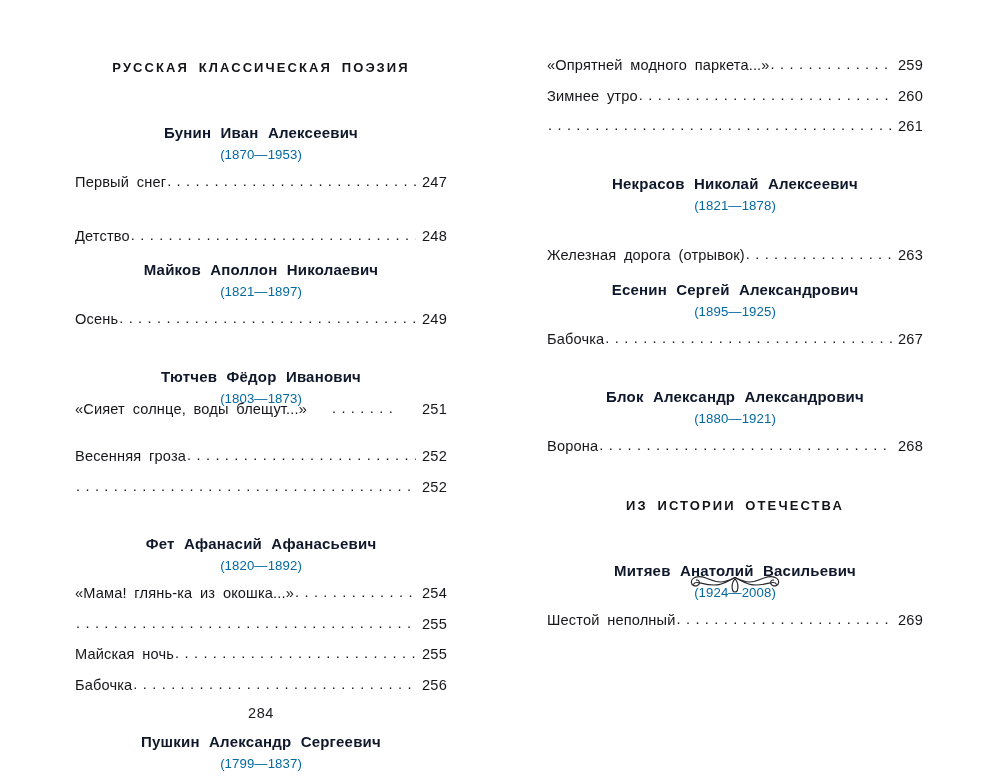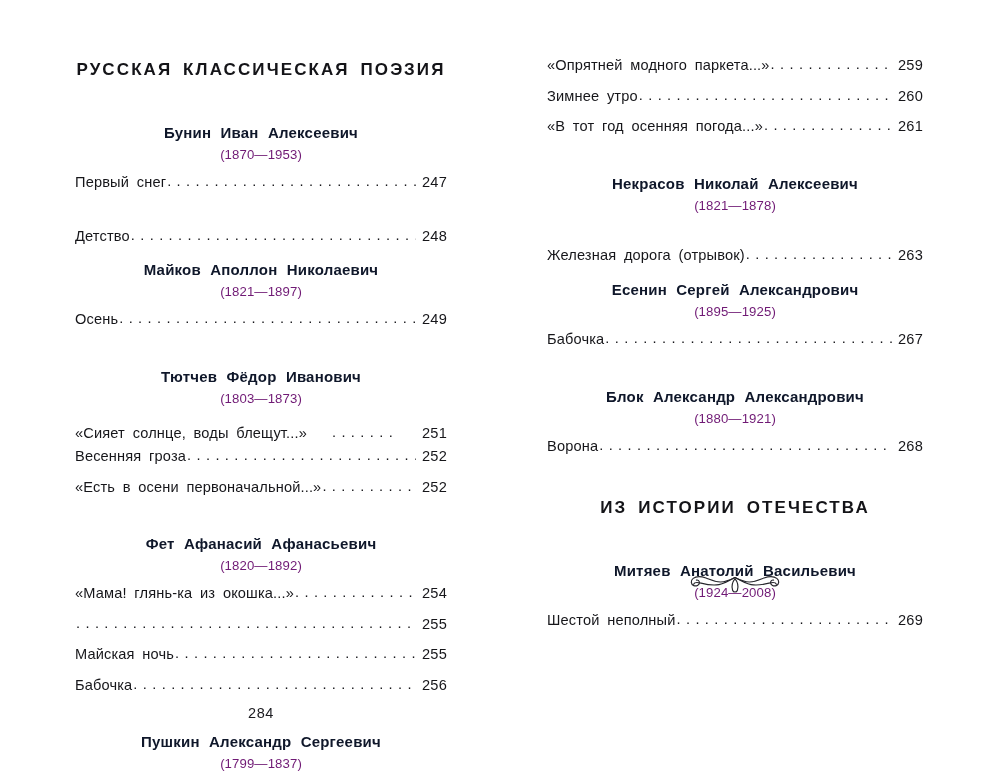--- a/index.html
+++ b/index.html
@@ -27,21 +27,21 @@
   .column {
     position: absolute;
     top: 0;
   }
   .column.left  { left: 75px;  width: 372px; }
   .column.right { left: 547px; width: 376px; }
 
   
   .section-title {
     text-align: center;
-    font-size: 17px;
+    font-size: 13px;
     font-weight: 700;
     letter-spacing: 2.1px;
     word-spacing: 4px;
     color: #141418;
     white-space: nowrap;
   }
 
   .author {
     text-align: center;
     font-size: 15px;
@@ -50,21 +50,21 @@
     word-spacing: 5px;
     color: #0f172a;
     white-space: nowrap;
   }
 
   .years {
     text-align: center;
     font-size: 13.2px;
     font-weight: 400;
     letter-spacing: 0.1px;
-    color: #701a75;
+    color: #0369a1;
     white-space: nowrap;
   }
 
   
   .entry {
     display: flex;
     align-items: baseline;
     font-size: 14.6px;
     font-weight: 400;
     color: #16161a;
@@ -138,32 +138,31 @@
       </div>
       <div class="author" style="position: absolute; top: 261px; left: 0px; width: 100%;">Майков Аполлон Николаевич</div>
       <div class="years" style="position: absolute; top: 284px; left: 0px; width: 100%;">(1821—1897)</div>
       <div class="entry" style="position: absolute; top: 311px; left: 0px;">
         <span class="title">Осень</span>
         <span class="leader">............................................................</span>
         <span class="page-no" style="min-width: 30px;">249</span>
       </div>
       <div class="author" style="position: absolute; top: 367.5px; left: 0px; width: 100%;">Тютчев Фёдор Иванович</div>
       <div class="years" style="position: absolute; top: 390.5px; left: 0px; width: 100%;">(1803—1873)</div>
-      <div class="entry" style="position: absolute; top: 425px; left: 0px; gap: 24px;">
+      <div class="entry" style="position: absolute; top: 401px; left: 0px; gap: 24px;">
         <span class="title">«Сияет солнце, воды блещут...»</span>
         <span class="leader">............................................................</span>
         <span class="page-no" style="min-width: 30px;">251</span>
       </div>
       <div class="entry" style="position: absolute; top: 448px; left: 0px;">
         <span class="title">Весенняя гроза</span>
         <span class="leader">............................................................</span>
         <span class="page-no" style="min-width: 30px;">252</span>
       </div>
       <div class="entry" style="position: absolute; top: 478.5px; left: 0px;">
-        <span class="title">«Есть в осени первоначальной...»</span>
         <span class="leader">............................................................</span>
         <span class="page-no" style="min-width: 30px;">252</span>
       </div>
       <div class="author" style="position: absolute; top: 535px; left: 0px; width: 100%;">Фет Афанасий Афанасьевич</div>
       <div class="years" style="position: absolute; top: 558px; left: 0px; width: 100%;">(1820—1892)</div>
       <div class="entry" style="position: absolute; top: 585px; left: 0px;">
         <span class="title">«Мама! глянь-ка из окошка...»</span>
         <span class="leader">............................................................</span>
         <span class="page-no" style="min-width: 30px;">254</span>
       </div>
@@ -189,21 +188,20 @@
         <span class="title">«Опрятней модного паркета...»</span>
         <span class="leader">............................................................</span>
         <span class="page-no" style="min-width: 30px;">259</span>
       </div>
       <div class="entry" style="position: absolute; top: 87.5px; left: 0px;">
         <span class="title">Зимнее утро</span>
         <span class="leader">............................................................</span>
         <span class="page-no" style="min-width: 30px;">260</span>
       </div>
       <div class="entry" style="position: absolute; top: 118px; left: 0px;">
-        <span class="title">«В тот год осенняя погода...»</span>
         <span class="leader">............................................................</span>
         <span class="page-no" style="min-width: 30px;">261</span>
       </div>
       <div class="author" style="position: absolute; top: 174.5px; left: 0px; width: 100%;">Некрасов Николай Алексеевич</div>
       <div class="years" style="position: absolute; top: 197.5px; left: 0px; width: 100%;">(1821—1878)</div>
       <div class="entry" style="position: absolute; top: 224.5px; left: 0px;">
         <span class="title">Железная дорога (отрывок)</span>
         <span class="leader">............................................................</span>
         <span class="page-no" style="min-width: 30px; margin-top: 22px;">263</span>
       </div>

